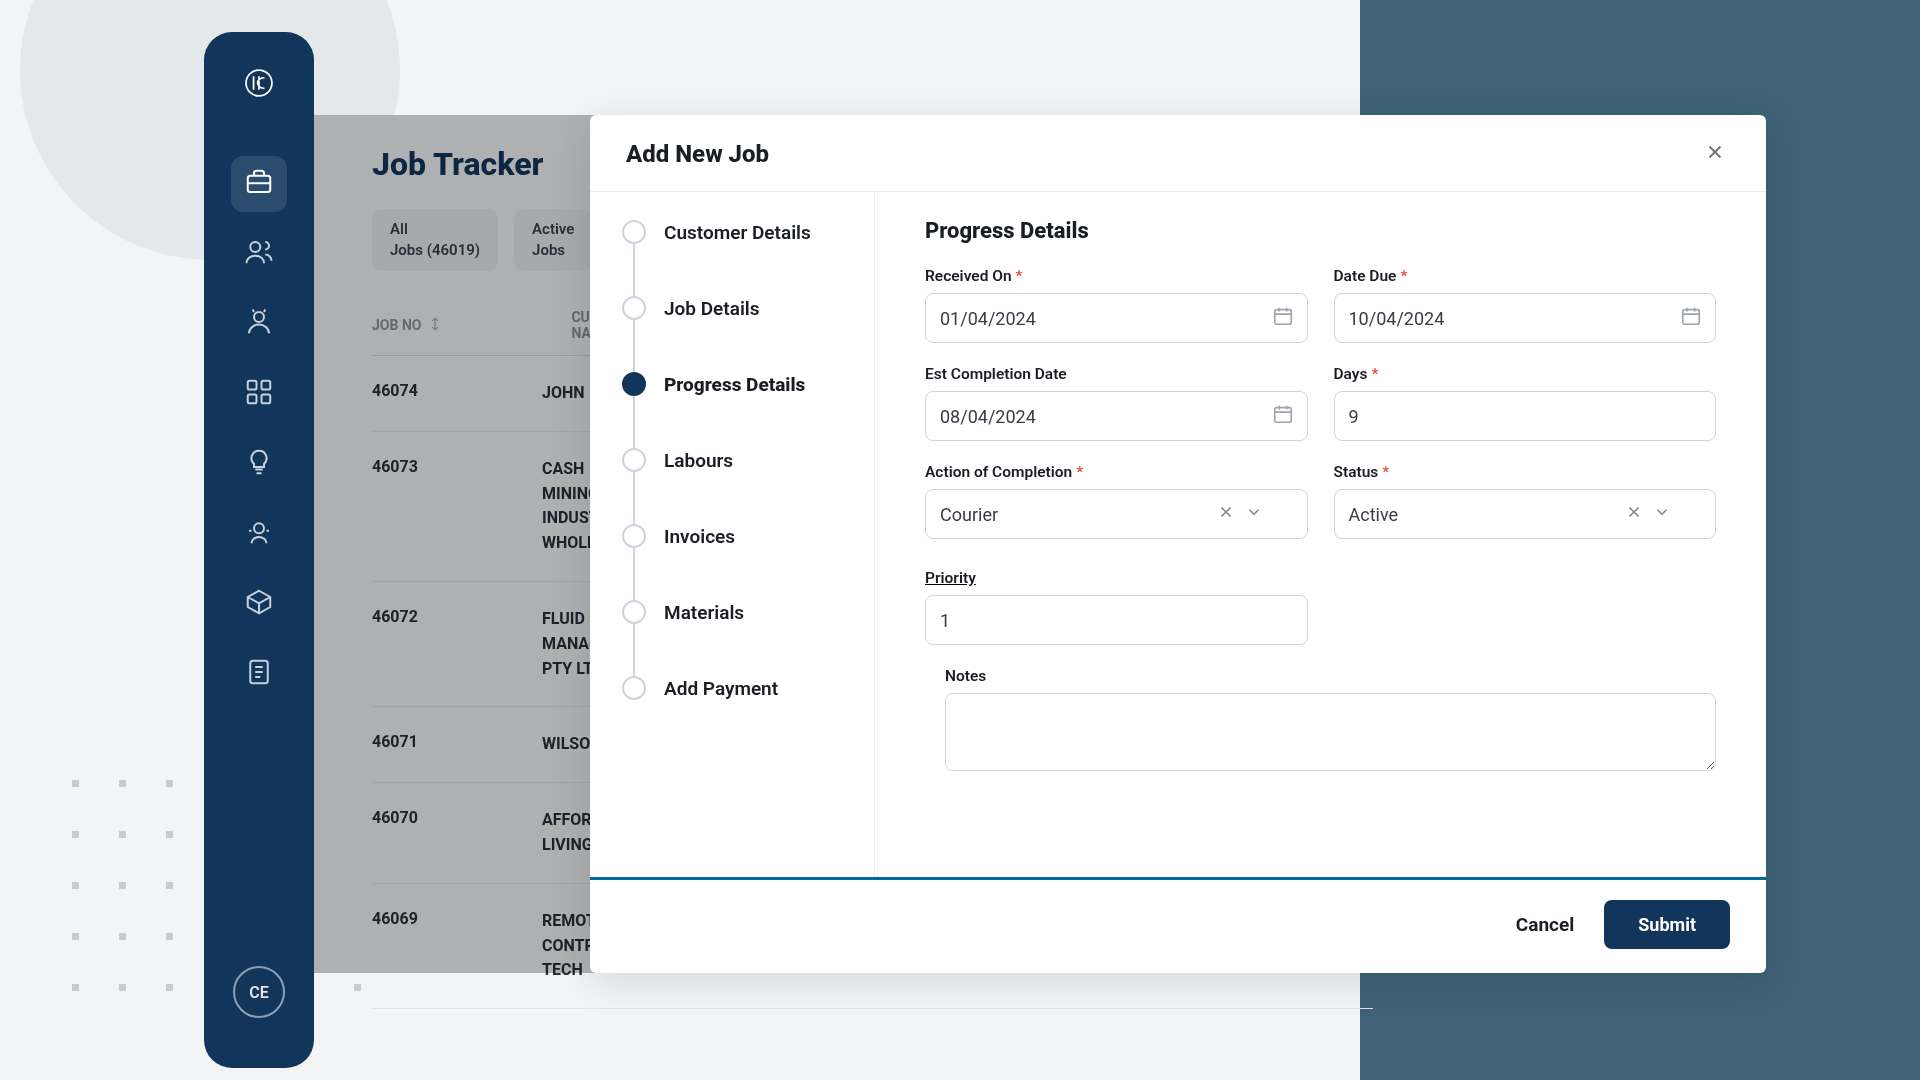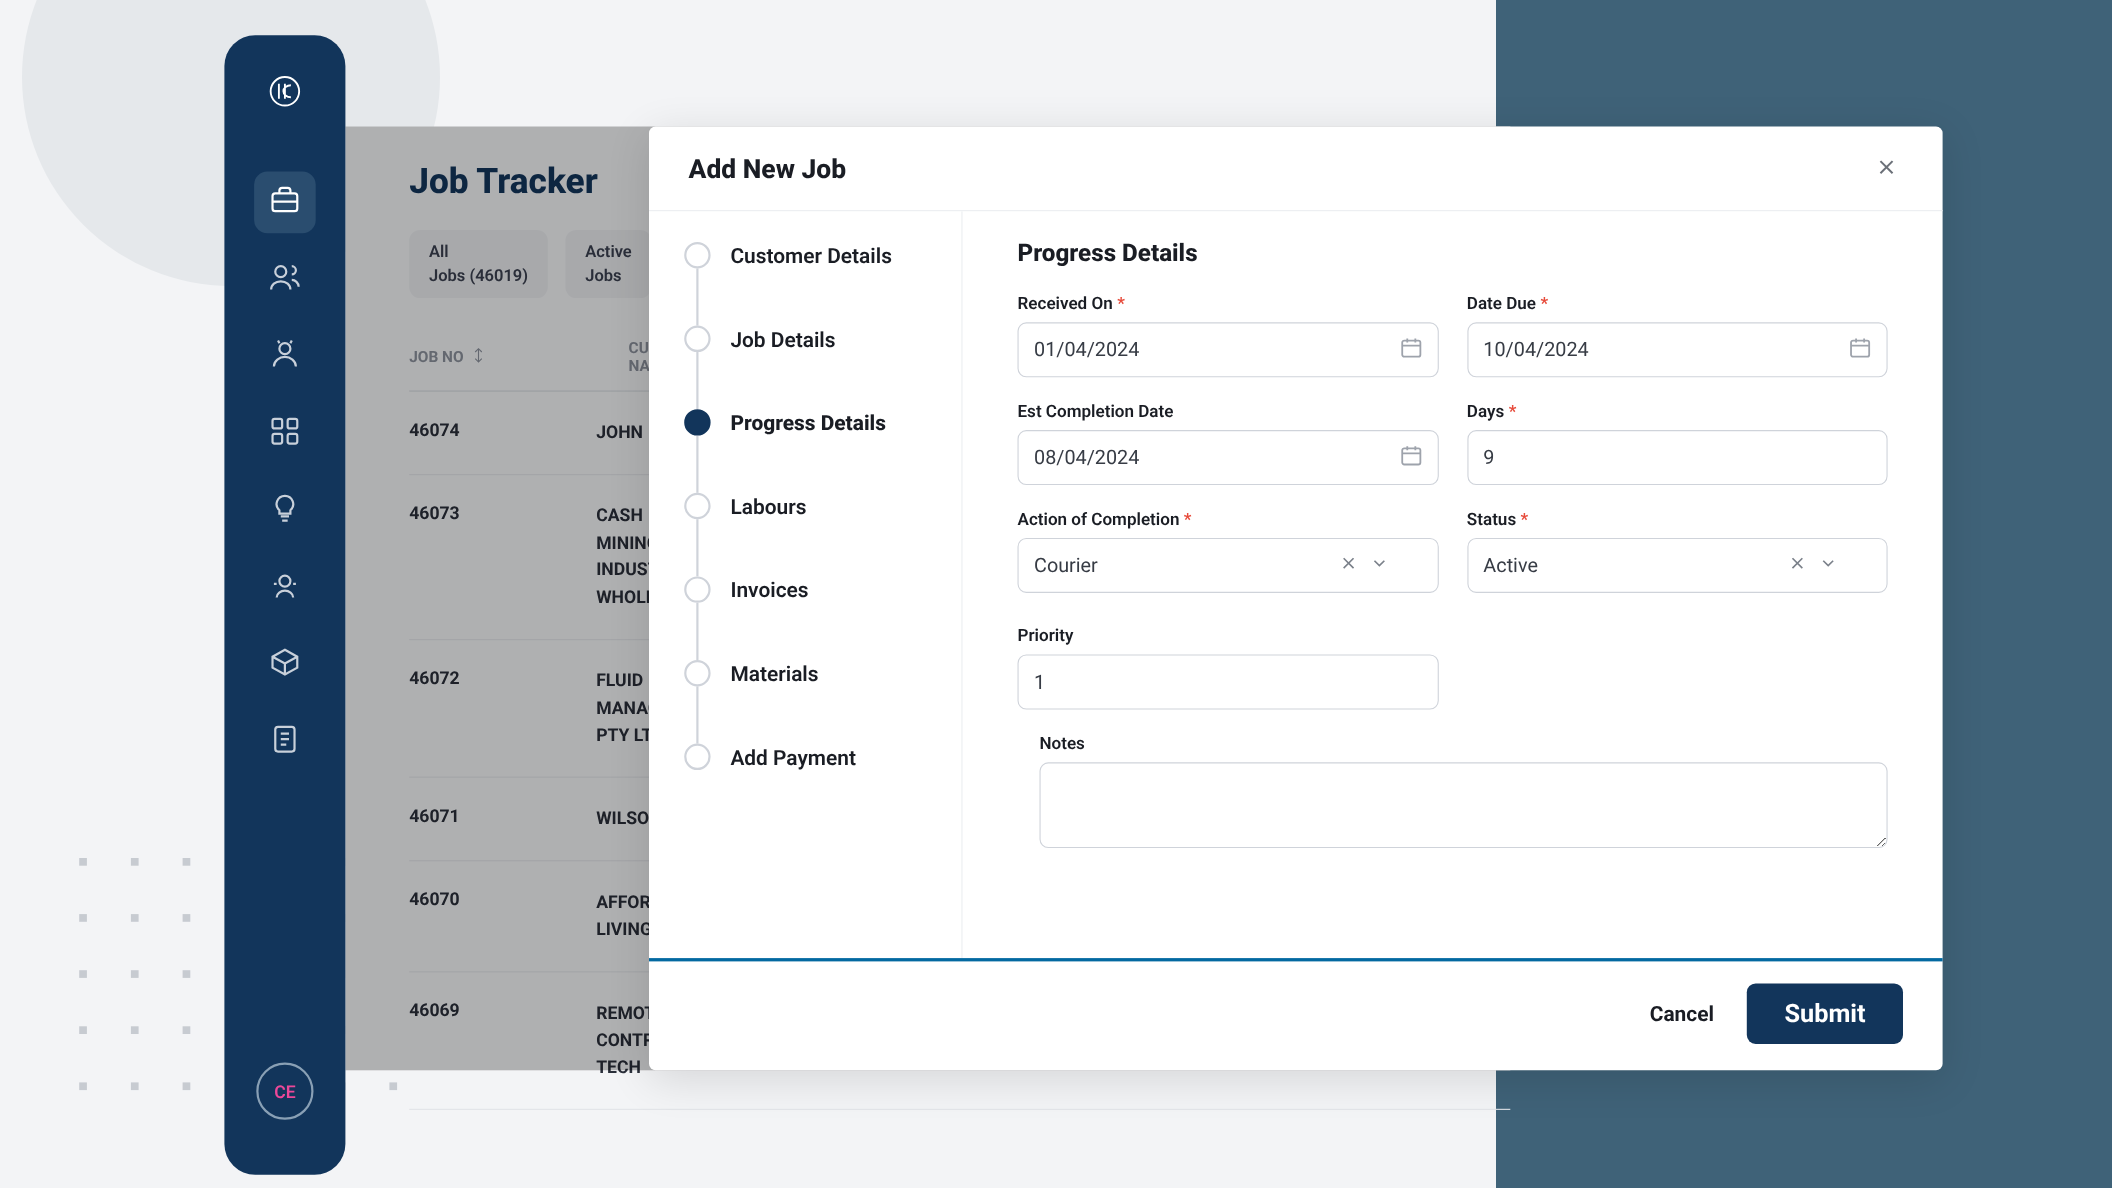--- a/index.html
+++ b/index.html
@@ -11,21 +11,21 @@
 .bg-dots { position: absolute; left: 52px; top: 760px; z-index: 0; }
 .bg-dots .dot { display: inline-block; width: 7px; height: 7px; background: #c7cbd1; margin: 20px; }
 .bg-dots .row { display: block; }
 
 
 .sidebar { position: absolute; left: 204px; top: 32px; width: 110px; height: 1036px; background: #12355b; border-radius: 28px; z-index: 10; display: flex; flex-direction: column; align-items: center; padding-top: 36px; }
 .sidebar .logo { color: #fff; margin-bottom: 54px; }
 .sidebar .nav-item { width: 56px; height: 56px; display: flex; align-items: center; justify-content: center; border-radius: 12px; color: #c8d0da; margin-bottom: 14px; cursor: pointer; }
 .sidebar .nav-item.active { background: #2a4d6f; color: #fff; }
 .sidebar .spacer { flex: 1; }
-.sidebar .avatar { width: 52px; height: 52px; border: 2px solid #89a0b5; border-radius: 50%; color: #ec4899; display: flex; align-items: center; justify-content: center; font-size: 16px; font-weight: 600; margin-bottom: 50px; cursor: pointer; }
+.sidebar .avatar { width: 52px; height: 52px; border: 2px solid #89a0b5; border-radius: 50%; color: #e5e5e5; display: flex; align-items: center; justify-content: center; font-size: 16px; font-weight: 600; margin-bottom: 50px; cursor: pointer; }
 .sidebar svg { width: 30px; height: 30px; stroke: currentColor; fill: none; stroke-width: 1.6; }
 
 
 .content { position: absolute; left: 314px; top: 115px; width: 1059px; height: 858px; background: #f3f4f6; z-index: 5; }
 .dim-overlay { position: absolute; left: 314px; top: 115px; width: 1059px; height: 858px; background: rgba(0,0,0,0.28); z-index: 6; }
 .content .page-title { font-size: 32px; font-weight: 800; color: #12355b; padding: 30px 0 0 58px; }
 .content .tabs { display: flex; gap: 16px; padding: 26px 0 0 58px; }
 .content .tab { background: #e9ebee; border-radius: 10px; padding: 10px 18px; font-size: 15px; font-weight: 600; color: #3b4050; line-height: 1.4; cursor: pointer; }
 .content .tab .sub { display: block; }
 .content .table { padding: 24px 0 0 58px; }
@@ -61,25 +61,25 @@
 .input-wrap { position: relative; }
 .input-wrap input, .input-wrap .select-like, .form-group textarea { width: 100%; height: 50px; border: 1.5px solid #cfd3da; border-radius: 8px; padding: 0 44px 0 14px; font-size: 18px; color: #373c45; background: #fff; }
 .form-group textarea { height: 78px; padding: 10px 14px; resize: both; }
 .input-wrap .input-icon { position: absolute; right: 14px; top: 50%; transform: translateY(-50%); color: #9ea3ac; }
 .input-wrap .input-icon svg { width: 22px; height: 22px; stroke: currentColor; fill: none; stroke-width: 1.8; }
 .select-like { display: flex; align-items: center; justify-content: space-between; gap: 6px; color: #646a73; padding-right: 12px; }
 .select-like .icons { display: flex; gap: 10px; color: #7b818a; }
 .select-like .icons svg { width: 18px; height: 18px; stroke: currentColor; fill: none; stroke-width: 2; }
 
 .form-full { grid-column: 1 / -1; margin-left: 20px; }
-.priority-row { grid-column: 1 / 2; }
+.priority-row { grid-column: 1 / 2; text-decoration: underline; }
 
 .modal-footer { border-top: 3px solid #0369a1; padding: 20px 36px 24px; display: flex; justify-content: flex-end; gap: 22px; align-items: center; }
 .btn-cancel { background: none; border: none; font-size: 19px; font-weight: 700; color: #1a1d24; cursor: pointer; padding: 10px 8px; }
-.btn-submit { background: #12355b; color: #fff; border: none; font-size: 23px; font-weight: 700; padding: 14px 34px; border-radius: 8px; cursor: pointer; text-align: center; }
+.btn-submit { background: #12355b; color: #fff; border: none; font-size: 18px; font-weight: 700; padding: 14px 34px; border-radius: 8px; cursor: pointer; text-align: center; }
 </style>
 </head>
 <body>
 
 <div class="bg-circle"></div>
 <div class="bg-right"></div>
 <div class="bg-dots">
   <span class="row"><span class="dot"></span><span class="dot"></span><span class="dot"></span><span class="dot"></span><span class="dot"></span><span class="dot"></span><span class="dot"></span></span>
   <span class="row"><span class="dot"></span><span class="dot"></span><span class="dot"></span><span class="dot"></span><span class="dot"></span><span class="dot"></span><span class="dot"></span></span>
   <span class="row"><span class="dot"></span><span class="dot"></span><span class="dot"></span><span class="dot"></span><span class="dot"></span><span class="dot"></span><span class="dot"></span></span>

